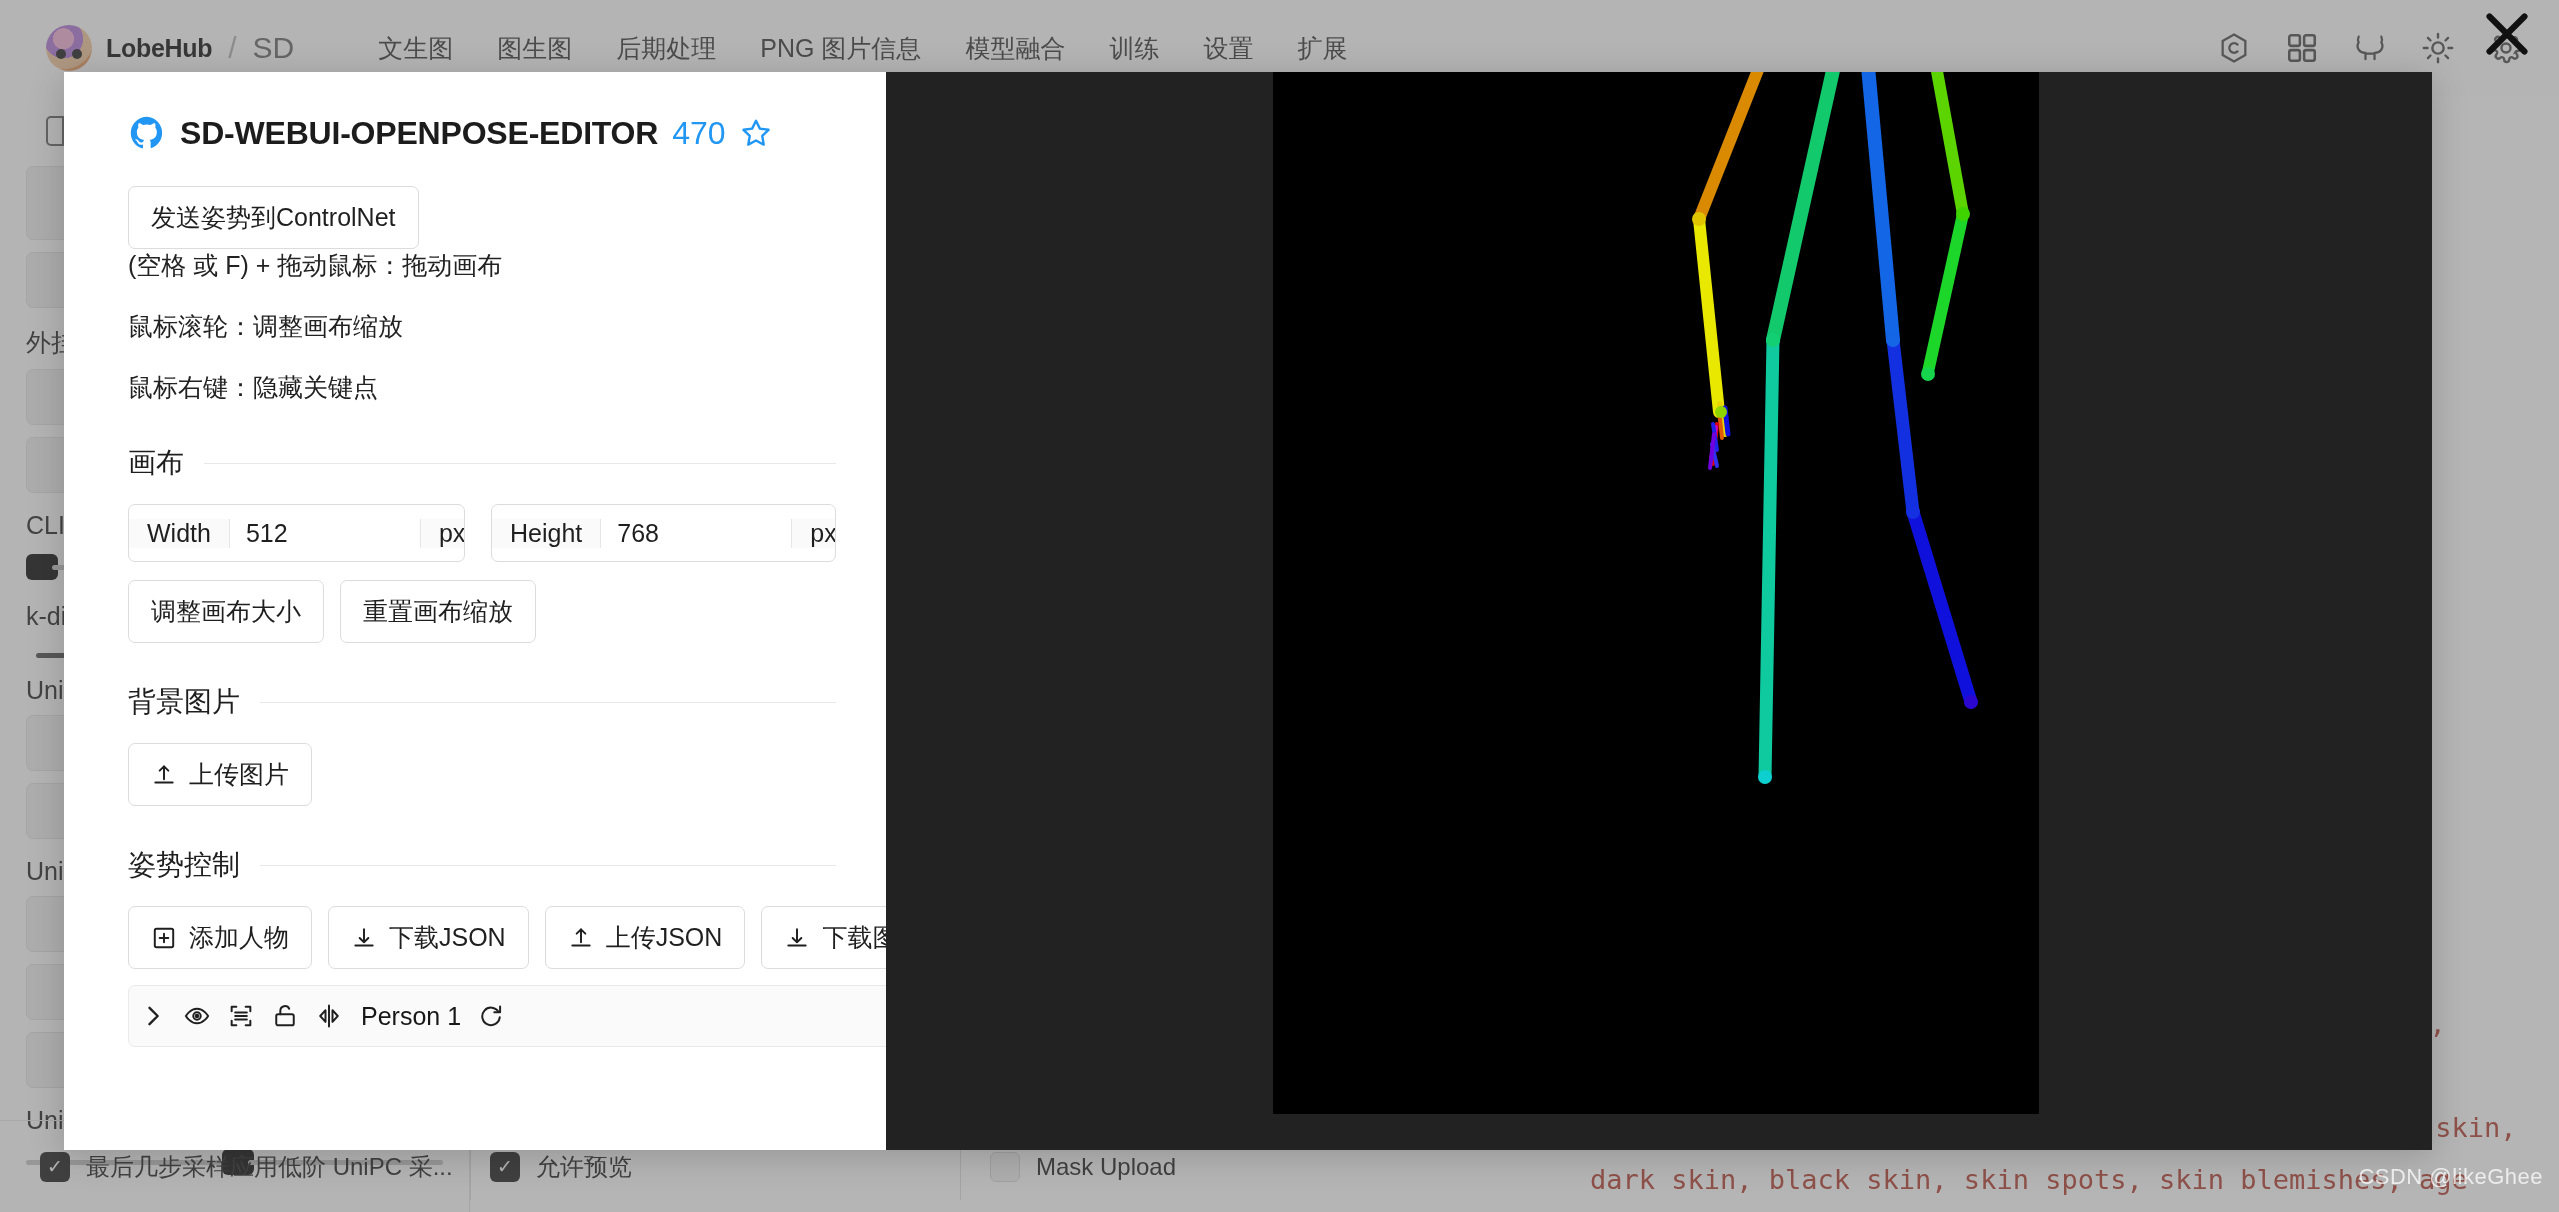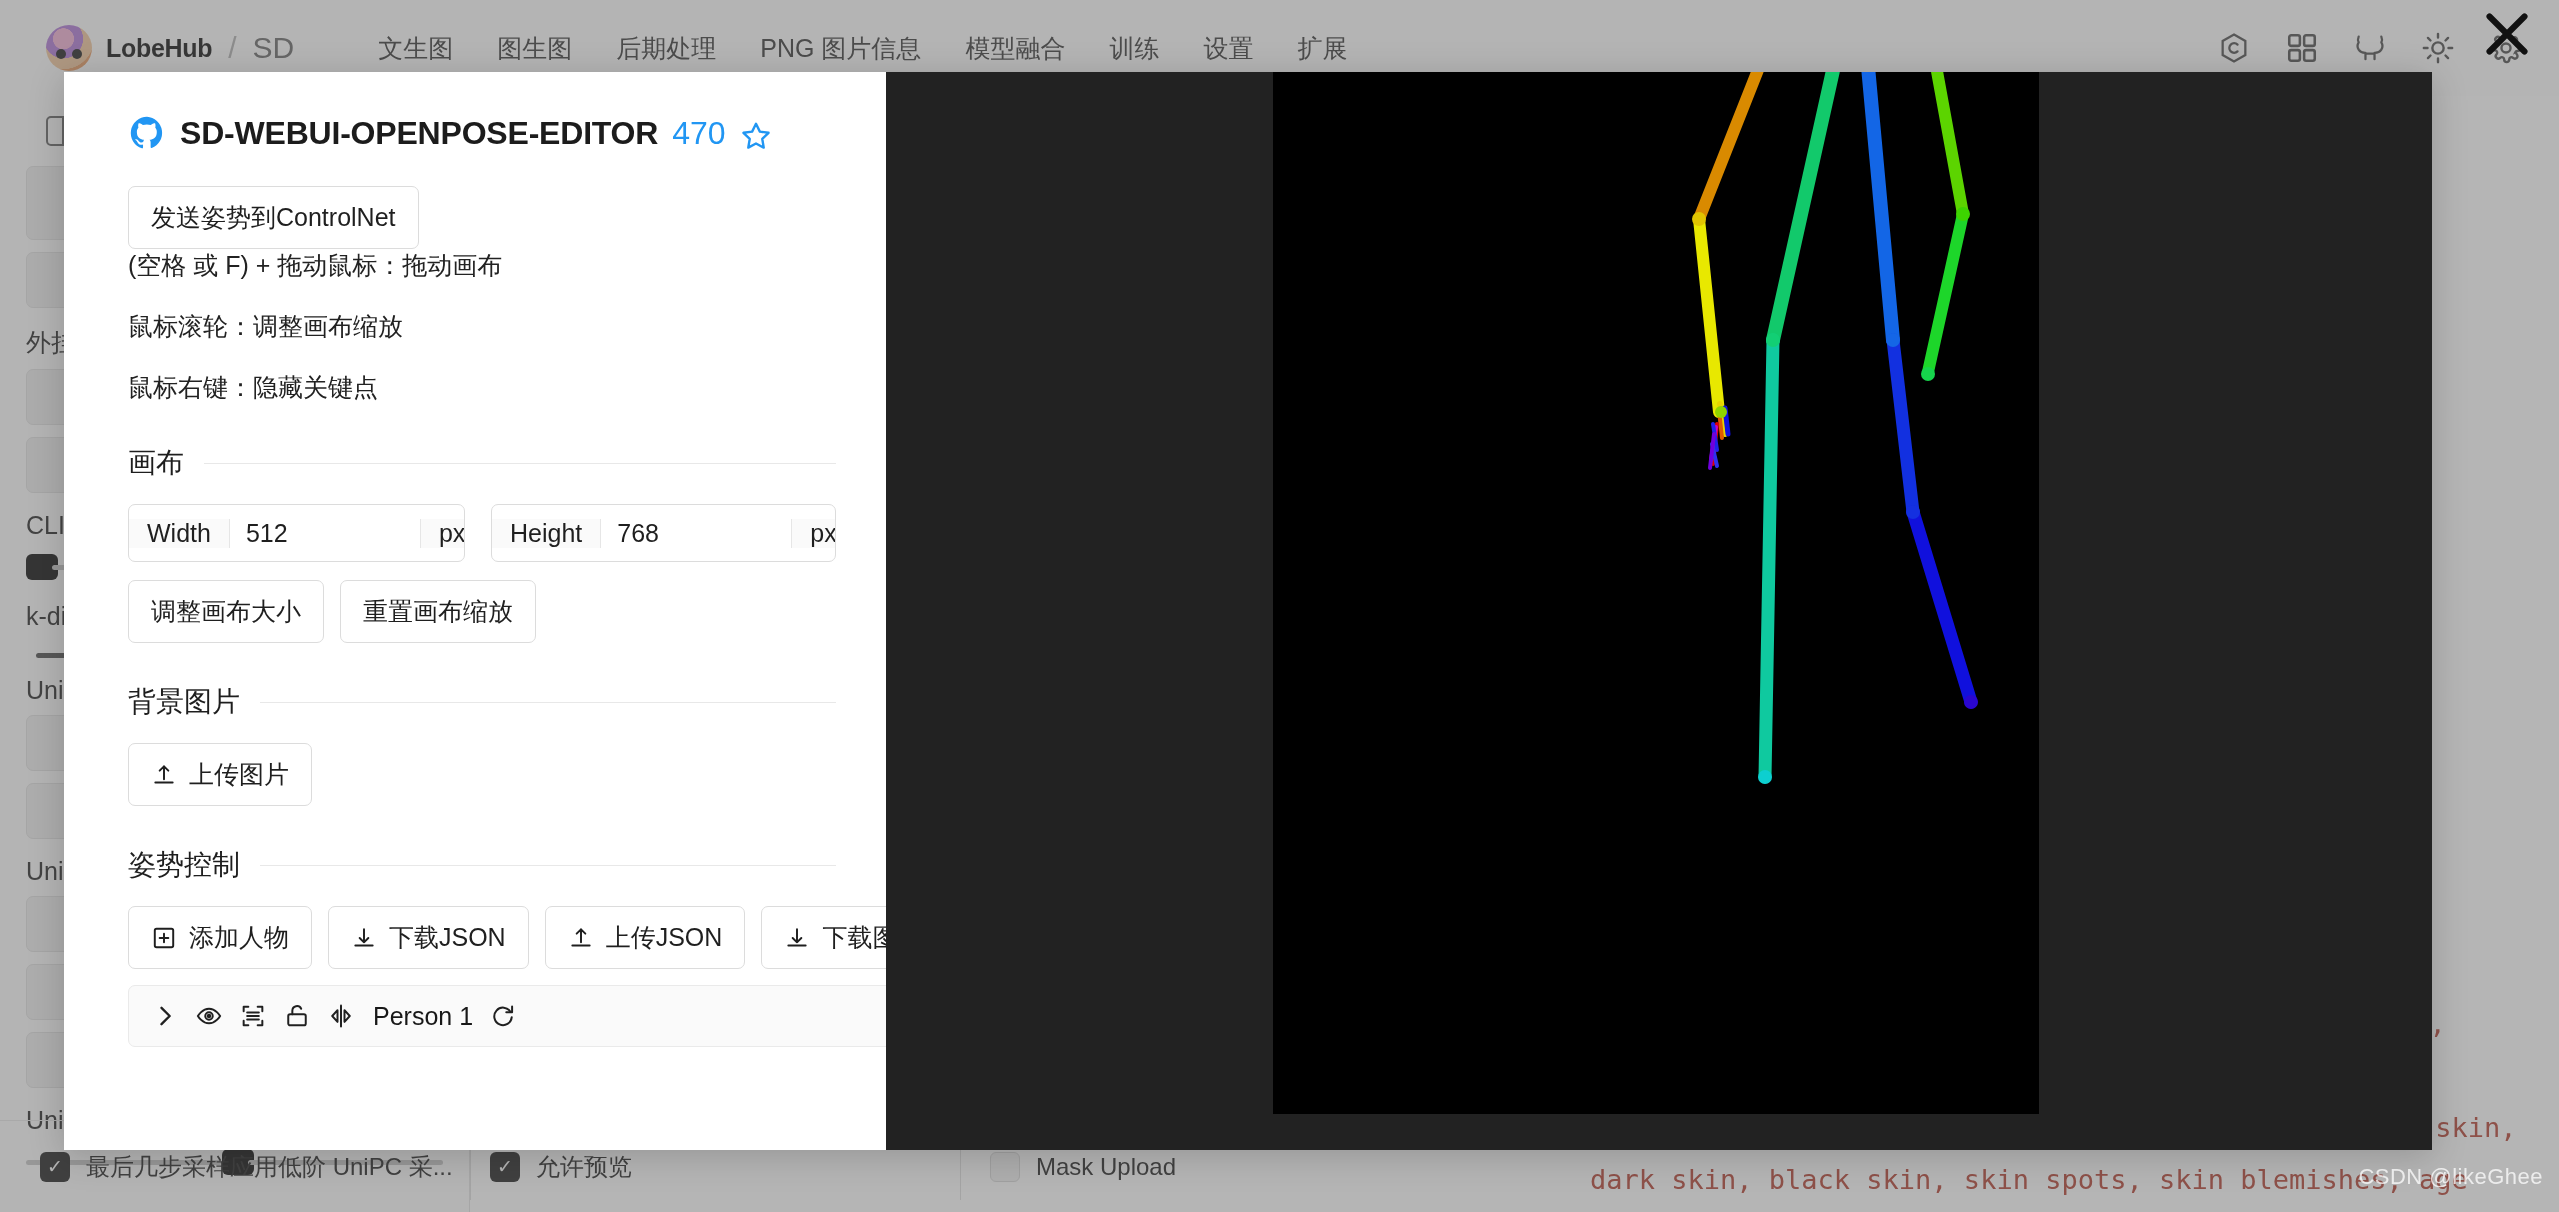--- a/index.html
+++ b/index.html
@@ -110,21 +110,21 @@
     display: flex;
     box-shadow: 0 6px 34px rgba(0,0,0,0.18);
   }
   #modal-left {
     width: 822px; flex: 0 0 822px;
     padding: 28px 50px 0 50px;
   }
   #modal-right { flex: 1; background: #222222; position: relative; overflow: hidden; }
 
   
-  #mh { display: flex; align-items: flex-end; gap: 14px; margin: 14px 0 34px 14px; }
+  #mh { display: flex; align-items: center; gap: 14px; margin: 14px 0 34px 14px; }
   #gh-icon { width: 38px; height: 38px; color: #2196f3; }
   #gh-icon svg { width: 100%; height: 100%; }
   #mh-title { font-size: 32px; font-weight: 700; color: #1c1c1c; letter-spacing: -0.2px; }
   #mh-count { font-size: 32px; color: #2196f3; }
   #star-icon { width: 32px; height: 32px; color: #2196f3; }
   #star-icon svg { width: 100%; height: 100%; }
 
   
   .btn {
     display: inline-flex; align-items: center; justify-content: center; gap: 12px;
@@ -154,21 +154,21 @@
     padding: 0 16px; font-family: "Liberation Sans", sans-serif; background: #fff;
   }
   .numfield .unit { display: flex; align-items: center; padding: 0 18px; font-size: 25px; color: #1f1f1f; background: #fafafa; border-left: 1px solid #e6e6e6; }
 
   .btnrow { display: flex; gap: 16px; margin: 18px 0 0 14px; }
 
   
   #person-row {
     margin: 16px 0 0 14px; height: 62px;
     background: #fafafa; border: 1px solid #eaeaea; border-radius: 7px;
-    display: flex; align-items: center; padding: 0 22px; gap: 16px;
+    display: flex; align-items: center; padding: 0 10px; gap: 16px;
     width: 810px;
   }
   #person-row .pic { width: 28px; height: 28px; display: inline-flex; color: #202020; flex: 0 0 auto; }
   #person-row .pic svg { width: 100%; height: 100%; }
   #person-label { font-size: 25px; color: #181818; margin-left: 2px; }
   #person-close { margin-left: auto; font-size: 27px; color: #1d1d1d; cursor: pointer; line-height: 1; }
 
   
   #pose-canvas {
     position: absolute;

